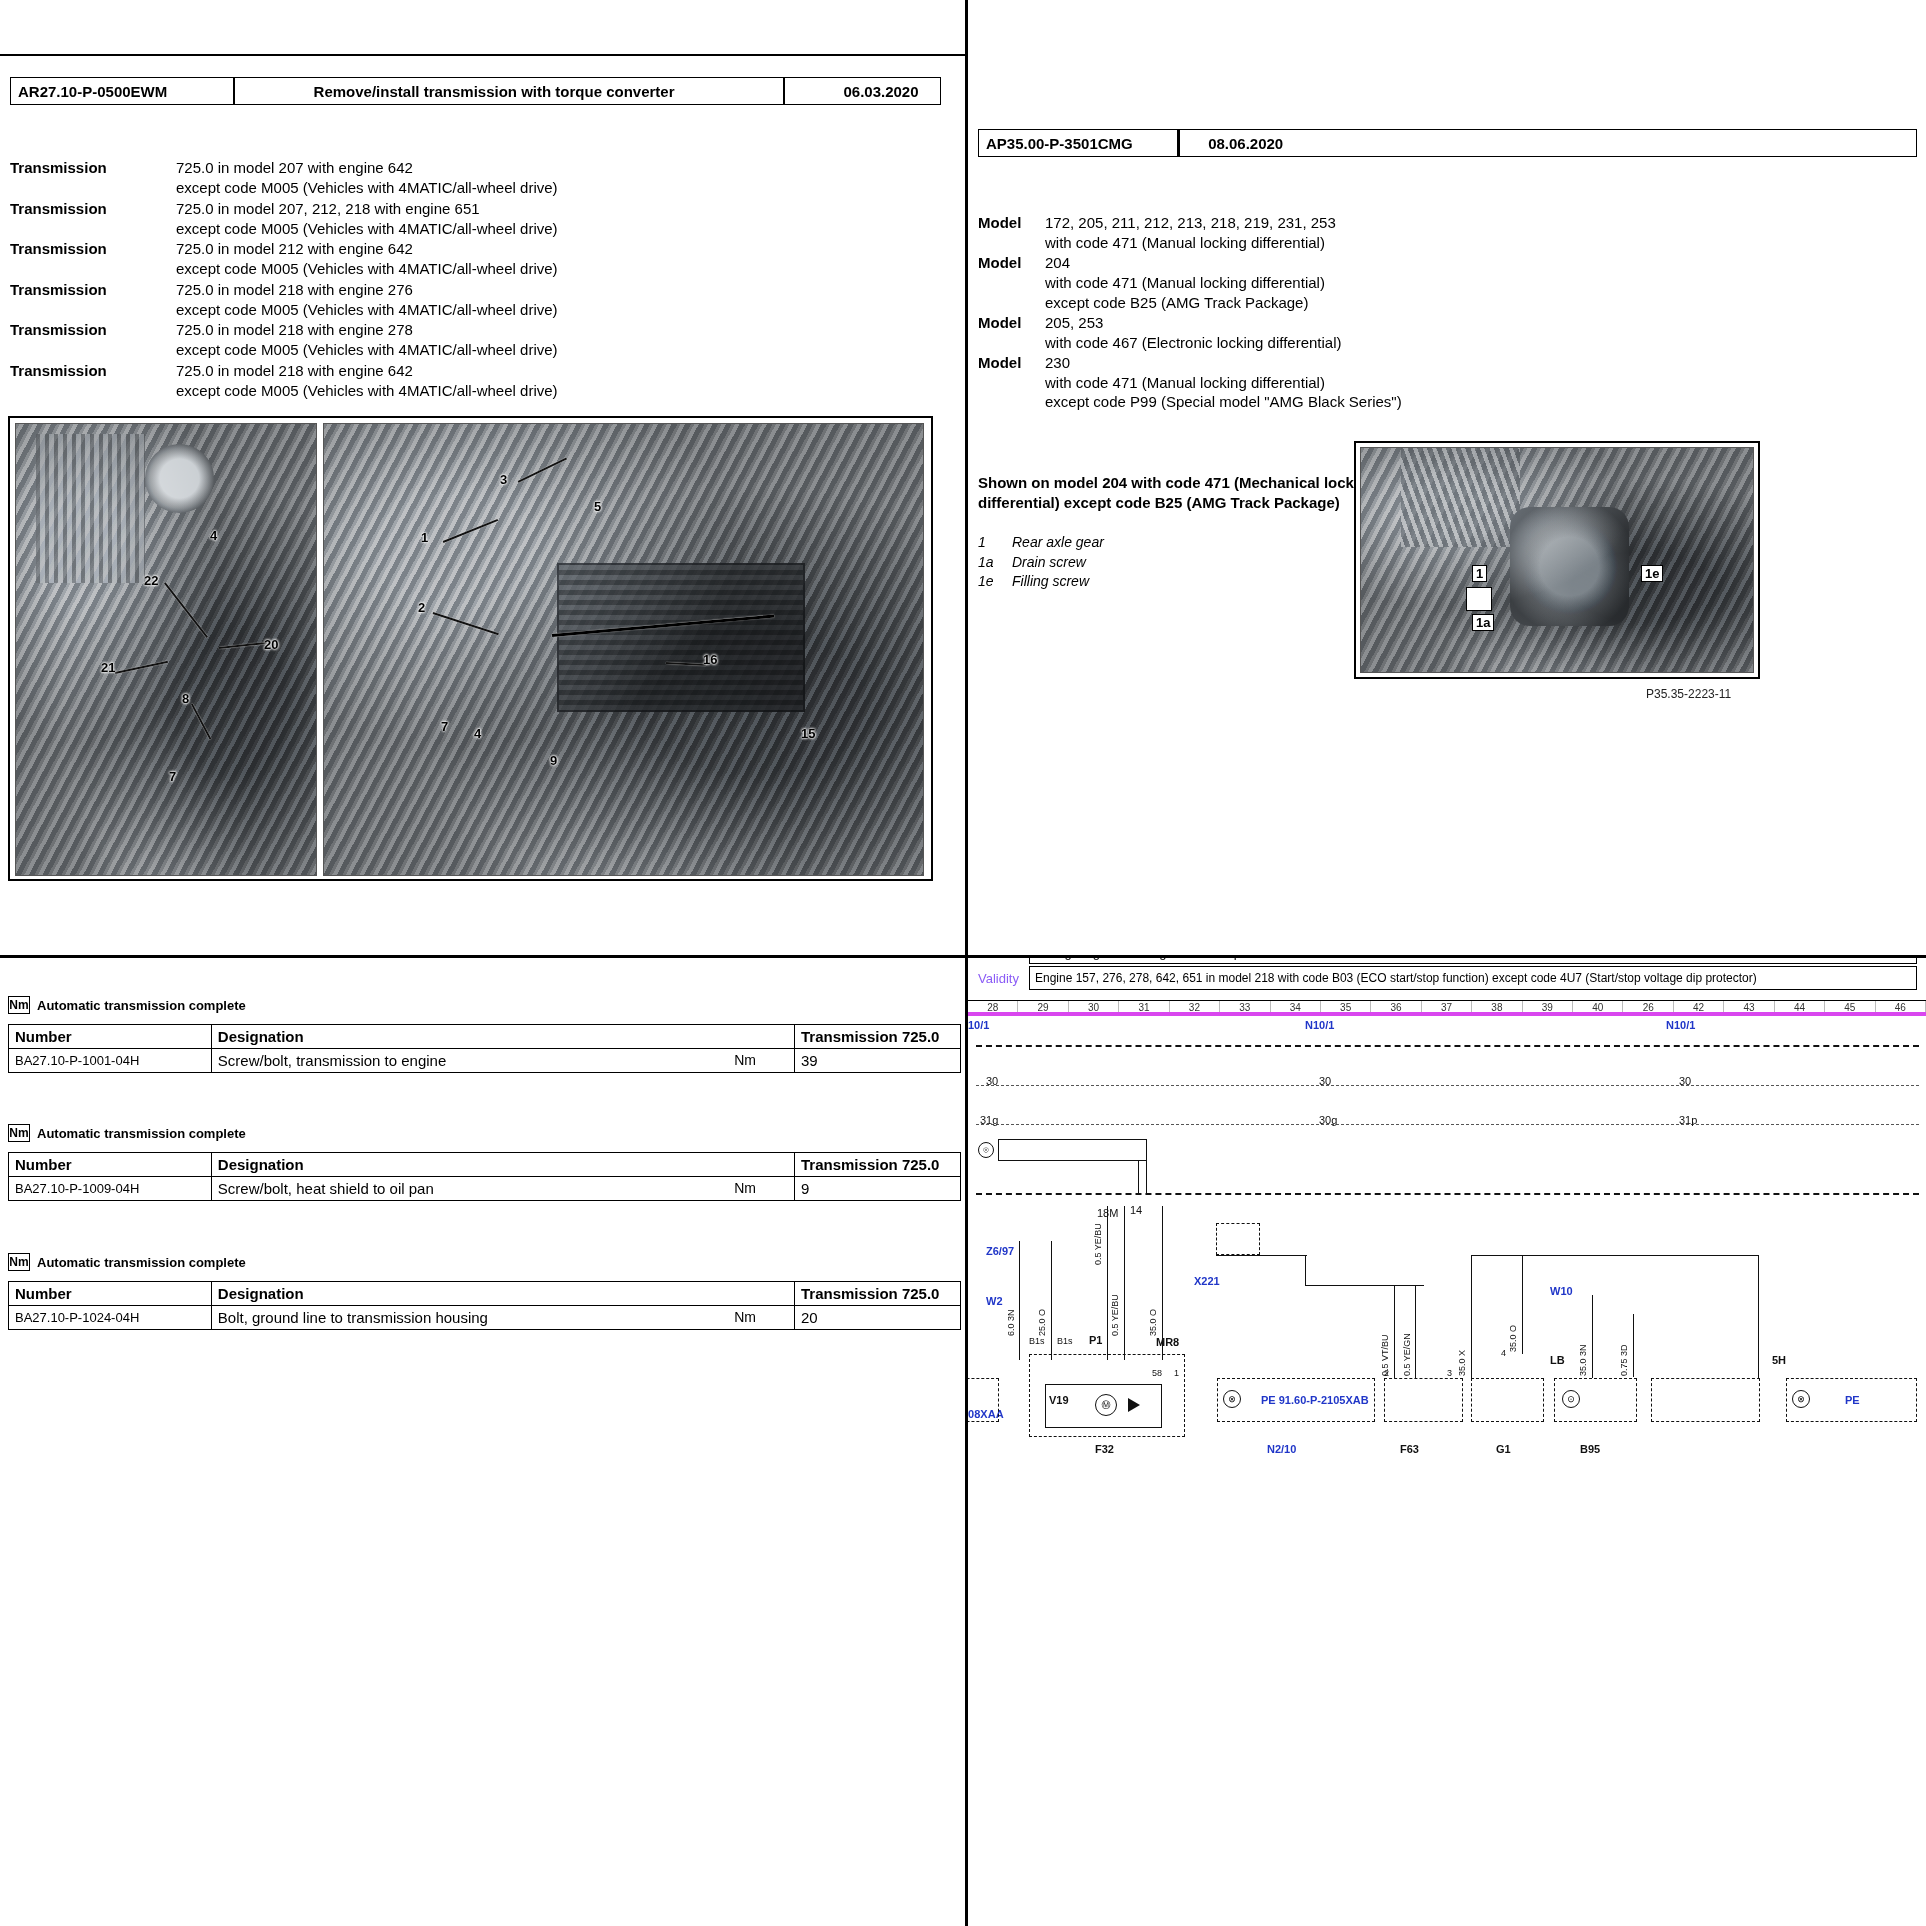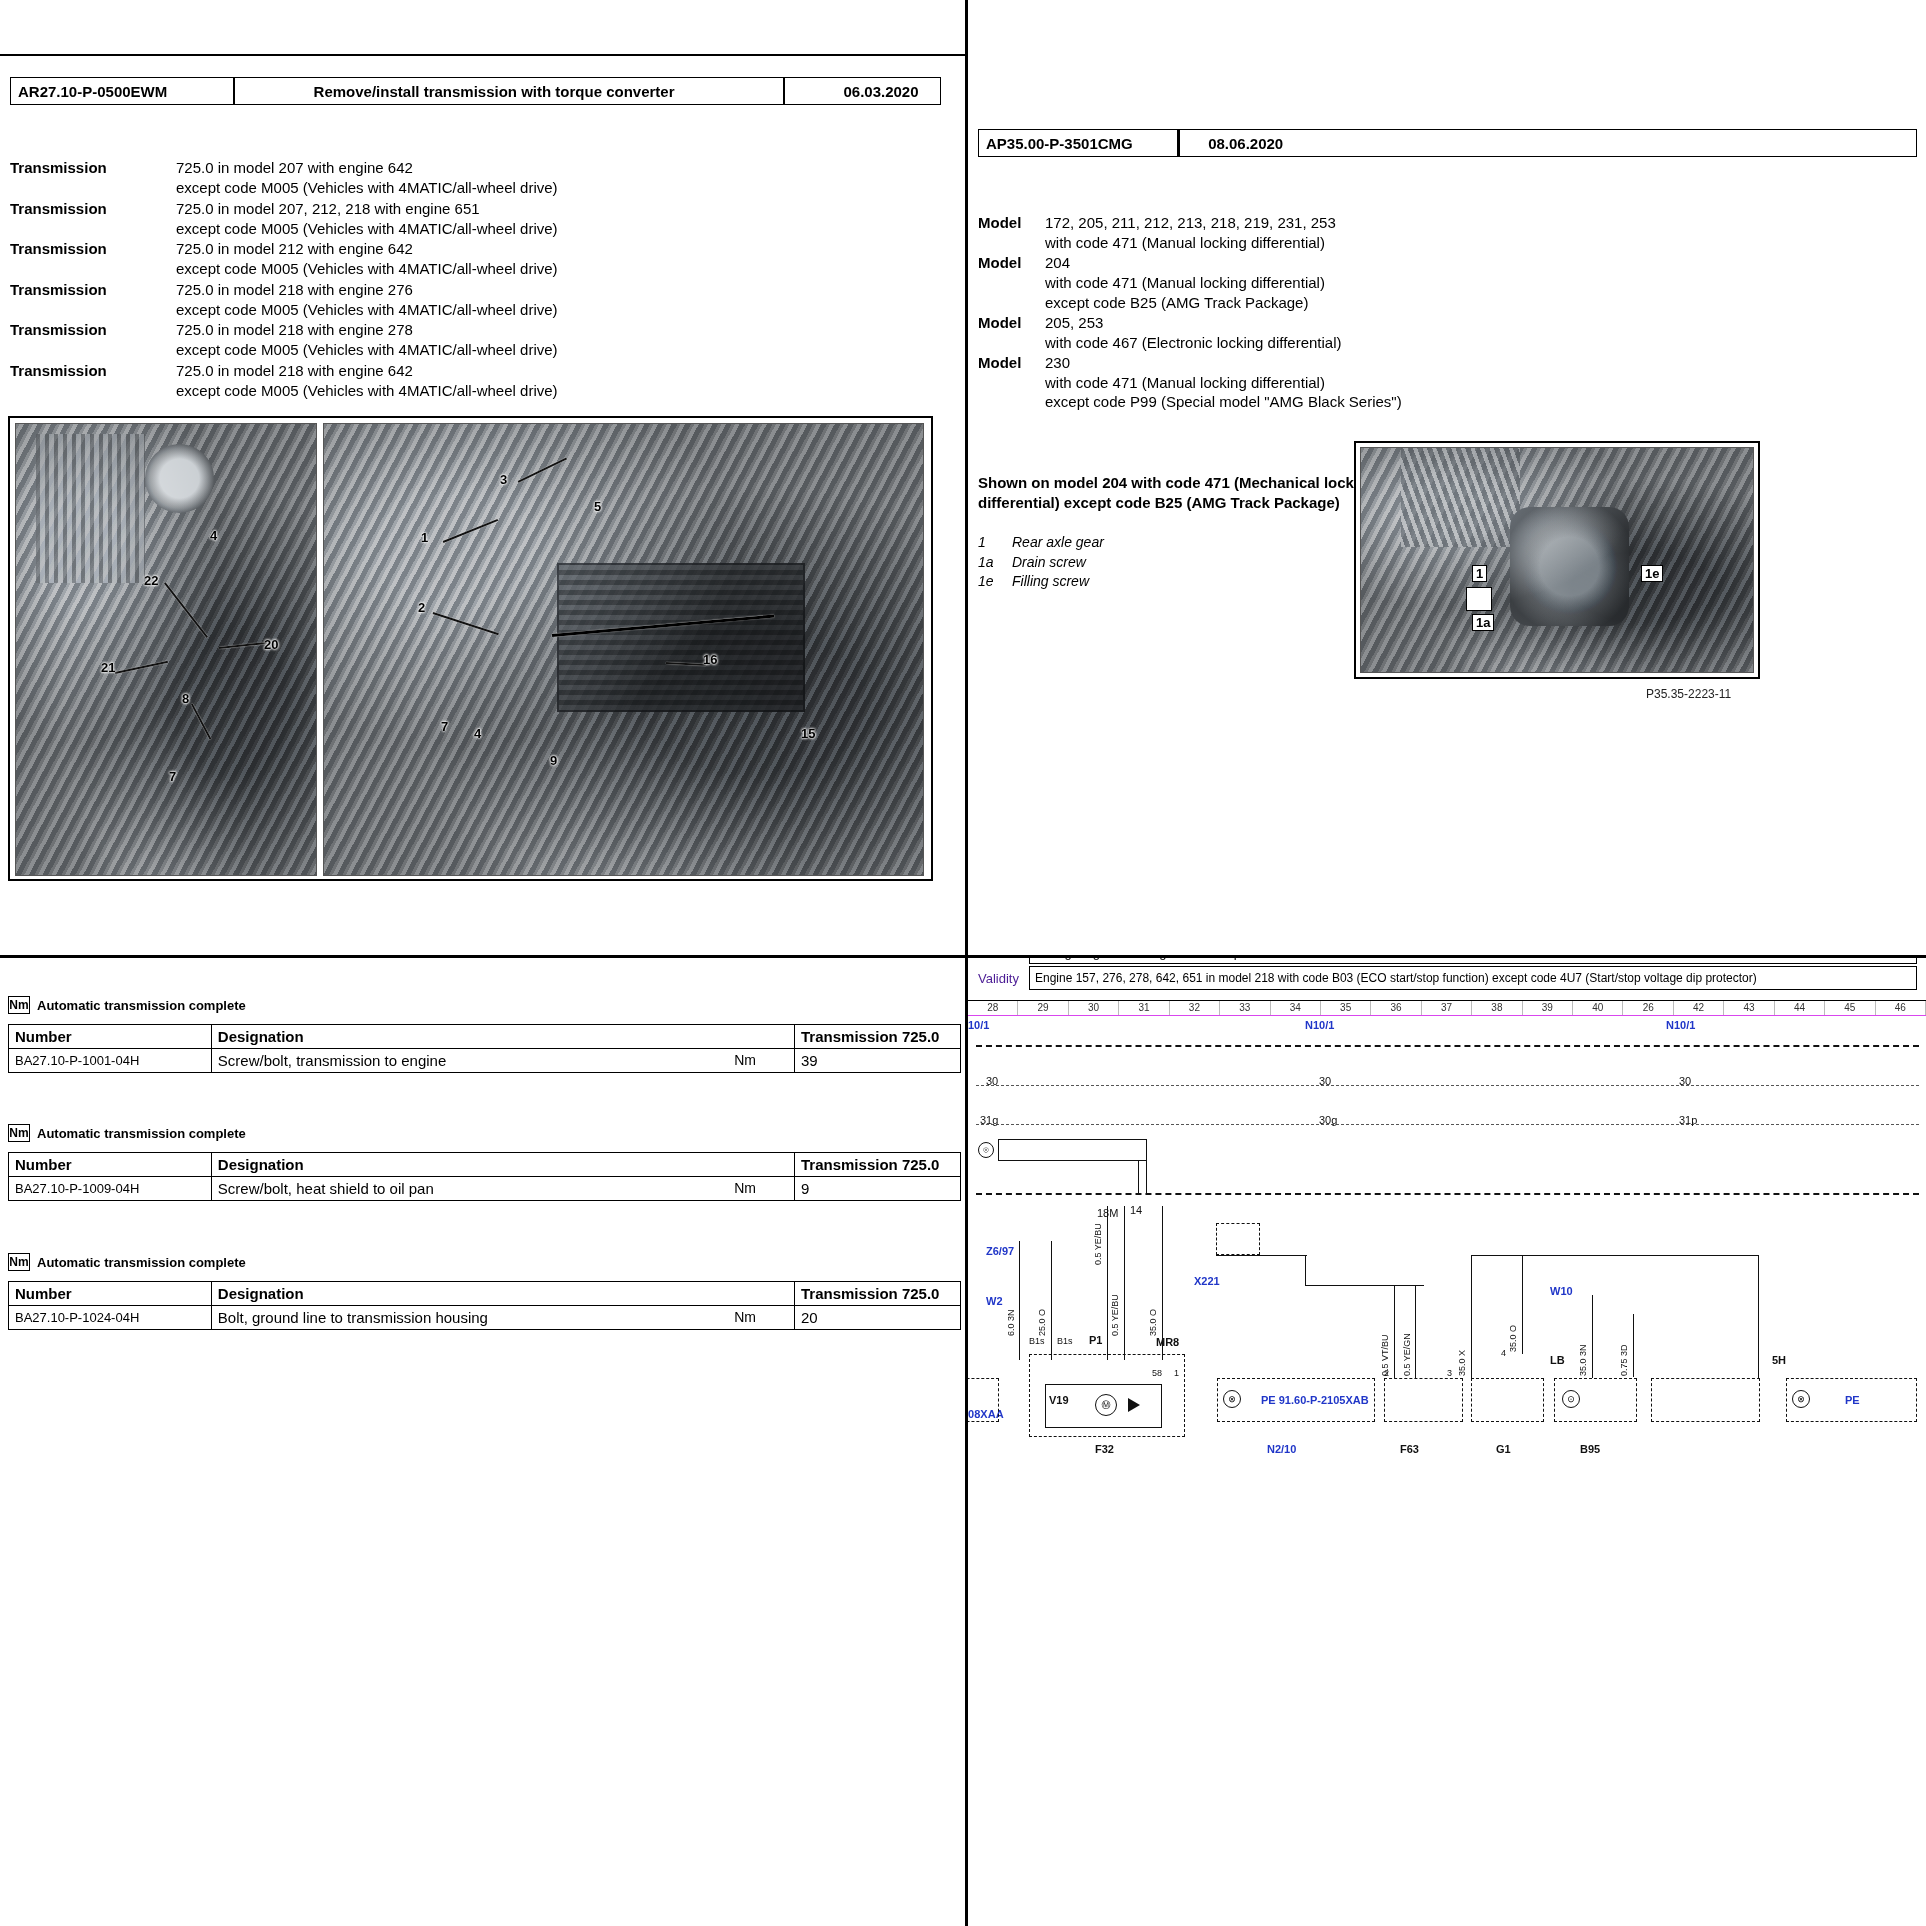--- a/index.html
+++ b/index.html
@@ -130,31 +130,31 @@
   .col-num  { width: 203px; }
   .col-des  { width: 584px; }
   .col-val  { width: 166px; }
   td.des-cell { position: relative; }
   .unit-in-cell { position: absolute; right: 38px; top: 3px; font-size: 14px; }
   td.small { font-size: 13px; }
 
   
   #q4 { position: absolute; left: 968px; top: 958px; width: 958px; height: 968px; overflow: hidden; }
   .wd-row { position: absolute; display: flex; align-items: stretch; height: 24px; }
-  .wd-lab { width: 51px; font-size: 13px; color: #4c1d95; display: flex; align-items: center; }
+  .wd-lab { width: 51px; font-size: 13px; color: #8b5cf6; display: flex; align-items: center; }
   .wd-field {
     border: 1px solid #000; background: #fff;
     font-size: 13px; padding: 2px 5px;
     display: flex; align-items: center;
     white-space: nowrap; overflow: hidden;
   }
   .wd-ruler {
     position: absolute;
     border-top: 1px solid #000;
-    border-bottom: 1px solid #d946ef;
+    border-bottom: 4px solid #d946ef;
     display: flex;
     height: 16px;
     font-size: 10px;
     color: #333;
   }
   .tick { border-right: 1px solid #bbb; flex: 1; text-align: center; line-height: 14px; }
   .dashline { position: absolute; border-top: 2px dashed #111; }
   .dashline-thin { position: absolute; border-top: 1px dashed #555; }
   .wire-h { position: absolute; background: #111; height: 1.2px; }
   .wire-v { position: absolute; background: #111; width: 1.2px; }

